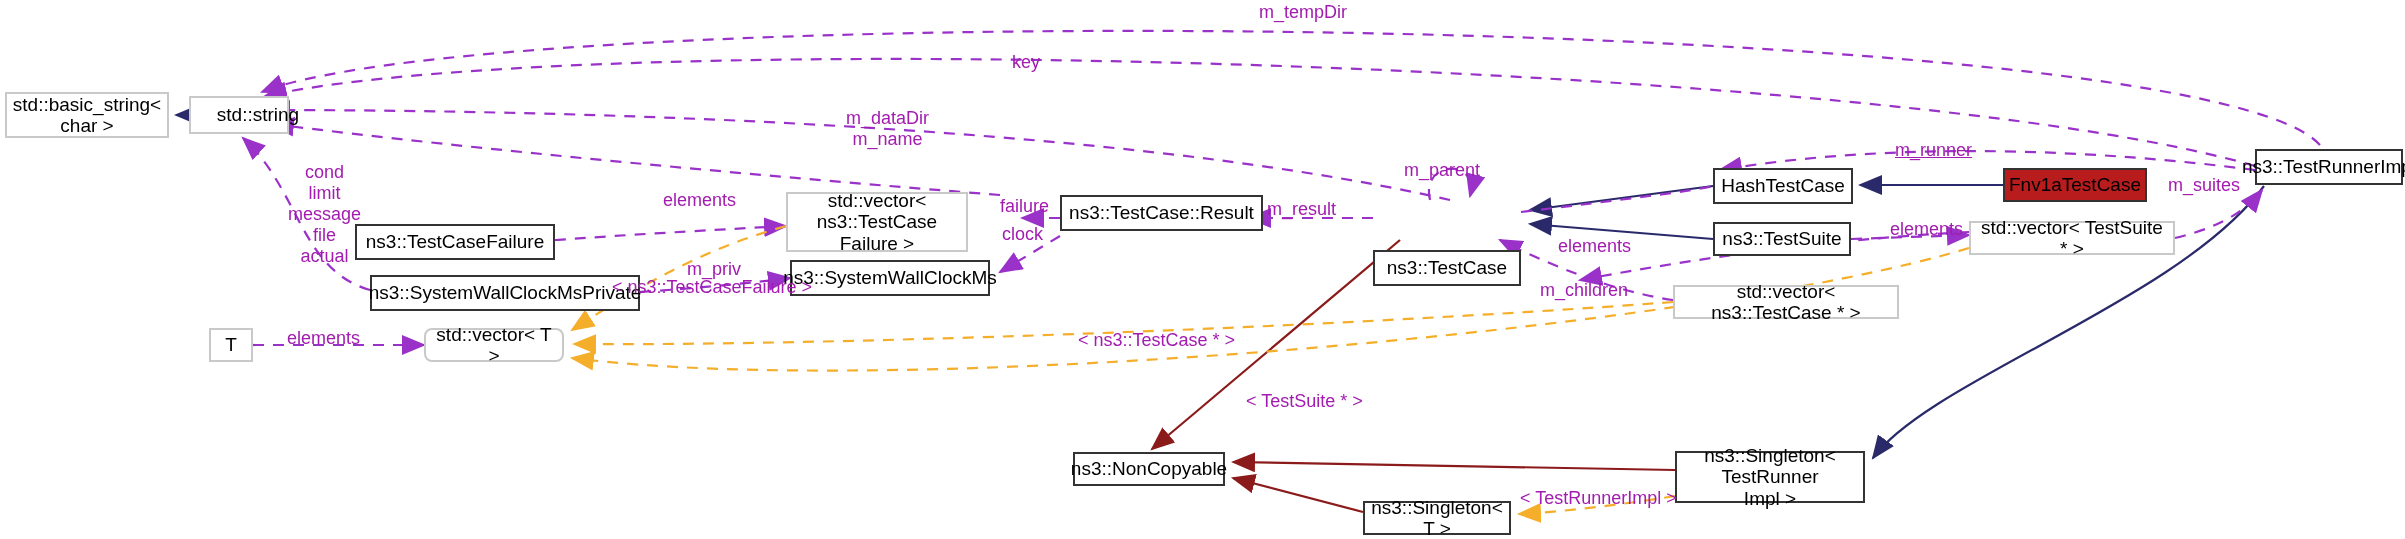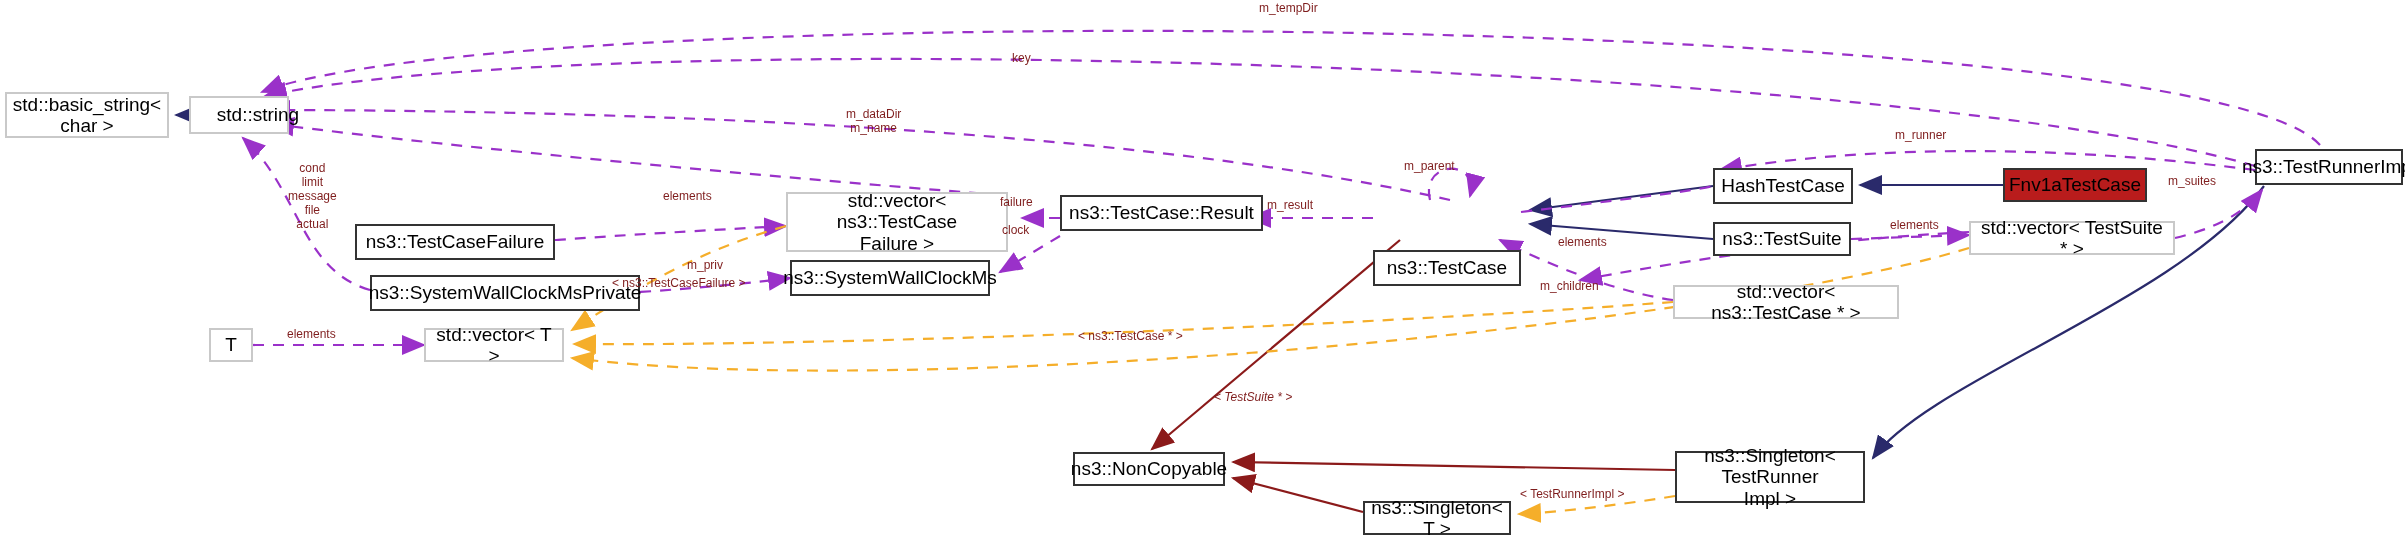--- a/index.html
+++ b/index.html
@@ -10,21 +10,21 @@
   .node{position:absolute;box-sizing:border-box;display:flex;align-items:center;
         justify-content:center;text-align:center;background:#ffffff;
         font-size:19px;line-height:1.12;color:#000000;padding:1px 6px;}
   
   .node.plain{border:2px solid #c9c9c9;}
   
   .node.solid{border:2px solid #333333;}
   
   .node.focus{border:2px solid #333333;background:#b91c1c;}
 
-  .elabel{position:absolute;font-size:12px;color:#7f1d1d;white-space:pre;
+  .elabel{position:absolute;font-size:18px;color:#a21caf;white-space:pre;
           line-height:1.16;background:transparent;}
 </style>
 </head>
 <body>
 
 <div id="canvas">
 
   <svg id="edges" viewBox="0 0 2405 539" xmlns="http://www.w3.org/2000/svg">
     <defs>
       <marker id="ar-inh" markerWidth="11" markerHeight="9" refX="10" refY="4.5" orient="auto">
@@ -85,51 +85,51 @@
       <path d="M1969,248 C1700,330 900,400 572,358"></path>
       <path d="M1675,496 C1620,505 1560,512 1519,514"></path>
     </g>
   </svg>
 
   <div id="nodes-layer">
       <div class="node plain" style="left: 5px; top: 92px; width: 164px; height: 46px;">std::basic_string&lt;<br>char &gt;</div>
       <div class="node plain" style="left: 189px; top: 96px; width: 100px; height: 38px; padding-left: 44px;">std::string</div>
       <div class="node solid" style="left: 355px; top: 224px; width: 200px; height: 36px;">ns3::TestCaseFailure</div>
       <div class="node solid" style="left: 370px; top: 275px; width: 270px; height: 36px;">ns3::SystemWallClockMsPrivate</div>
-      <div class="node plain" style="left: 786px; top: 192px; width: 222px; height: 60px;">std::vector&lt; ns3::TestCase<br>Failure &gt;</div>
+      <div class="node plain" style="left: 786px; top: 192px; width: 182px; height: 60px;">std::vector&lt; ns3::TestCase<br>Failure &gt;</div>
       <div class="node solid" style="left: 790px; top: 260px; width: 200px; height: 36px;">ns3::SystemWallClockMs</div>
       <div class="node solid" style="left: 1060px; top: 195px; width: 203px; height: 36px;">ns3::TestCase::Result</div>
       <div class="node solid" style="left: 1373px; top: 202px; width: 148px; height: 36px; margin-top: 48px;">ns3::TestCase</div>
       <div class="node solid" style="left: 1713px; top: 168px; width: 140px; height: 36px;">HashTestCase</div>
       <div class="node solid" style="left: 1713px; top: 222px; width: 138px; height: 34px;">ns3::TestSuite</div>
       <div class="node focus" style="left: 2003px; top: 168px; width: 144px; height: 34px;">Fnv1aTestCase</div>
       <div class="node plain" style="left: 1969px; top: 221px; width: 206px; height: 34px;">std::vector&lt; TestSuite * &gt;</div>
       <div class="node solid" style="left: 2255px; top: 149px; width: 148px; height: 36px;">ns3::TestRunnerImpl</div>
       <div class="node plain" style="left: 1673px; top: 285px; width: 226px; height: 34px;">std::vector&lt; ns3::TestCase * &gt;</div>
       <div class="node plain" style="left: 209px; top: 328px; width: 44px; height: 34px;">T</div>
-      <div class="node plain" style="left: 424px; top: 328px; width: 140px; height: 34px;">std::vector&lt; T &gt;</div>
+      <div class="node plain" style="left: 424px; top: 328px; width: 140px; height: 34px; border-radius: 8px;">std::vector&lt; T &gt;</div>
       <div class="node solid" style="left: 1073px; top: 452px; width: 152px; height: 34px;">ns3::NonCopyable</div>
       <div class="node solid" style="left: 1363px; top: 501px; width: 148px; height: 34px;">ns3::Singleton&lt; T &gt;</div>
       <div class="node solid" style="left: 1675px; top: 451px; width: 190px; height: 52px;">ns3::Singleton&lt; TestRunner<br>Impl &gt;</div>
     </div>
   <div id="labels-layer">
       <div class="elabel" style="left: 1259px; top: 2px; text-align: center;">m_tempDir</div>
       <div class="elabel" style="left: 1012px; top: 52px; text-align: center;">key</div>
       <div class="elabel" style="left: 846px; top: 108px; text-align: center;">m_dataDir<br>m_name</div>
       <div class="elabel" style="left: 288px; top: 162px; text-align: center;">cond<br>limit<br>message<br>file<br>actual</div>
       <div class="elabel" style="left: 663px; top: 190px; text-align: center;">elements</div>
       <div class="elabel" style="left: 1000px; top: 196px; text-align: center;">failure</div>
       <div class="elabel" style="left: 1002px; top: 224px; text-align: center;">clock</div>
       <div class="elabel" style="left: 1267px; top: 199px; text-align: center;">m_result</div>
       <div class="elabel" style="left: 1404px; top: 160px; text-align: center;">m_parent</div>
-      <div class="elabel" style="left: 1895px; top: 129px; text-align: left;">m_runner</div>
+      <div class="elabel" style="left: 1895px; top: 140px; text-align: left; text-decoration: underline;">m_runner</div>
       <div class="elabel" style="left: 2168px; top: 175px; text-align: center;">m_suites</div>
       <div class="elabel" style="left: 1890px; top: 219px; text-align: center;">elements</div>
       <div class="elabel" style="left: 1558px; top: 236px; text-align: center;">elements</div>
       <div class="elabel" style="left: 679px; top: 259px; text-align: center; margin-left: 8px;">m_priv</div>
       <div class="elabel" style="left: 612px; top: 277px; text-align: center;">&lt; ns3::TestCaseFailure &gt;</div>
       <div class="elabel" style="left: 1540px; top: 280px; ">m_children</div>
       <div class="elabel" style="left: 287px; top: 328px; text-align: center;">elements</div>
       <div class="elabel" style="left: 1078px; top: 330px; text-align: left;">&lt; ns3::TestCase * &gt;</div>
-      <div class="elabel" style="left: 1214px; top: 391px; text-align: left; font-style: italic;">&lt; TestSuite * &gt;</div>
+      <div class="elabel" style="left: 1246px; top: 391px; text-align: left;">&lt; TestSuite * &gt;</div>
       <div class="elabel" style="left: 1520px; top: 488px; text-align: center;">&lt; TestRunnerImpl &gt;</div>
     </div>
 </div>
 
 </body></html>

